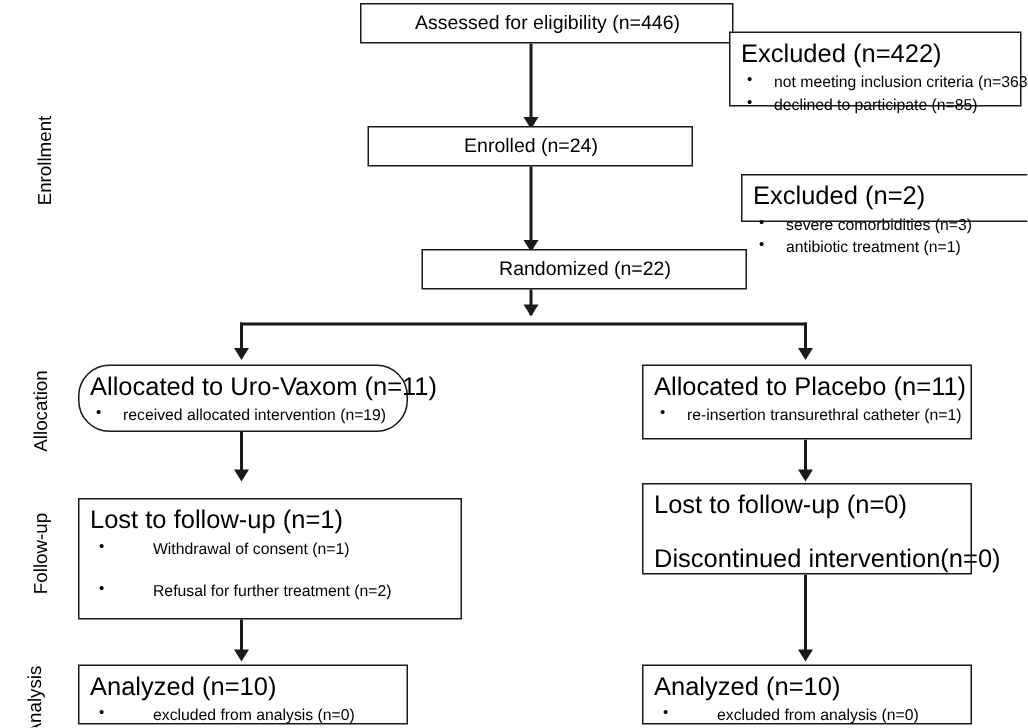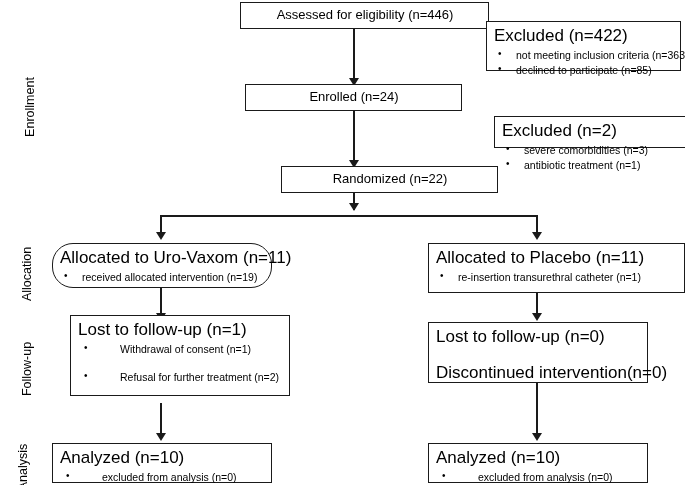--- a/index.html
+++ b/index.html
@@ -182,28 +182,28 @@
     </ul>
   </div>
 
   <div class="box" style="left:52px; top:243px; width:220px; height:45px;border-radius:21px;">
     <div class="box-head">Allocated to Uro-Vaxom (n=11)</div>
     <ul class="bullets">
       <li>received allocated intervention (n=19)</li>
     </ul>
   </div>
 
-  <div class="box" style="left:428px; top:243px; width:257px; height:50px;">
+  <div class="box" style="left:428px; top:243px; width:220px; height:50px;">
     <div class="box-head">Allocated to Placebo (n=11)</div>
     <ul class="bullets">
       <li>re-insertion transurethral catheter (n=1)</li>
     </ul>
   </div>
 
-  <div class="box" style="left:52px; top:315px; width:220px; height:81px;margin-left:18px;">
+  <div class="box" style="left:52px; top:332px; width:256px; height:81px;">
     <div class="box-head">Lost to follow-up (n=1)</div>
     <ul class="bullets indent">
       <li>Withdrawal of consent (n=1)</li>
     </ul>
     <div class="gap"></div>
     <ul class="bullets indent">
       <li>Refusal for further treatment (n=2)</li>
     </ul>
   </div>
 

